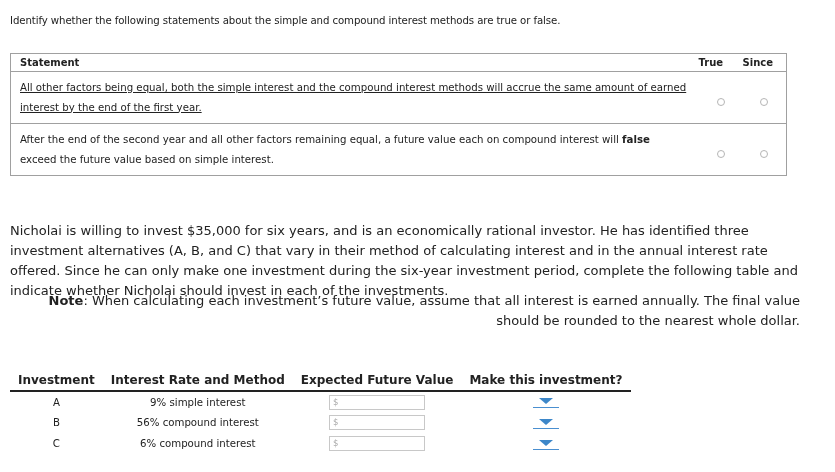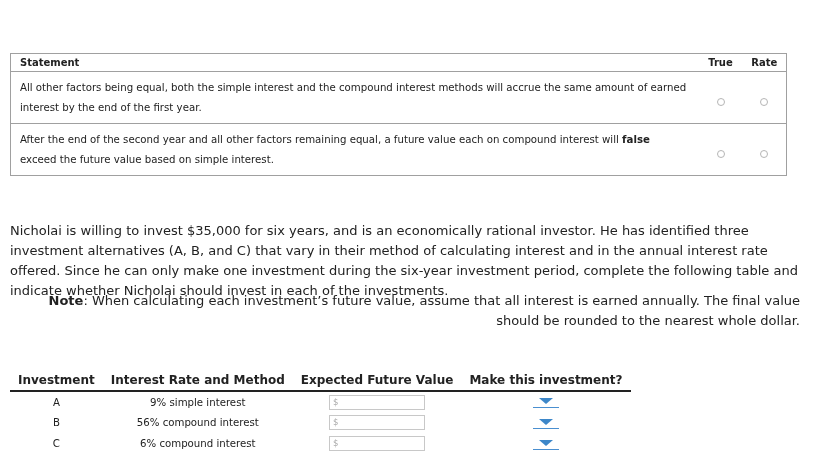--- a/index.html
+++ b/index.html
@@ -30,31 +30,31 @@
     border-bottom: 1px solid #a0a0a0;
     padding: 0;
   }
   .tf-table tr:last-child td { border-bottom: none; }
   .tf-table th {
     font-weight: bold; text-align: left;
     height: 18px;
     font-size: 10px;
   }
   .tf-table th.stmt-h { padding-left: 9px; }
-  .tf-table th.opt-h { text-align: center; width: 44px; }
+  .tf-table th.opt-h { width: 44px; }
   .tf-table td.stmt {
     padding: 6px 9px 6px 9px;
     line-height: 19.5px;
     vertical-align: top;
   }
   .tf-table td.opt {
     text-align: center; vertical-align: middle;
     width: 44px;
   }
-  .tf-table tr.r1 td { height: 48px; }
+  .tf-table tr.r1 td { height: 48px; text-decoration: underline; }
   .tf-table tr.r2 td { height: 49px; }
   .tf-table tr.r3 td { height: 29px; }
   .tf-table tr.r3 td.stmt { padding-top: 4px; padding-bottom: 4px; }
   .radio {
     display: inline-block;
     width: 8px; height: 8px;
     border: 1px solid #b5b5b5;
     border-radius: 50%;
     background: #fff;
     cursor: pointer;
@@ -123,27 +123,28 @@
     border-left: 7px solid transparent;
     border-right: 7px solid transparent;
     border-top: 6px solid #3d87c9;
   }
 </style>
 </head>
 <body>
 
 <div class="page">
 
+  <div class="intro">Identify whether the following statements about the simple and compound interest methods are true or false.</div>
 
   <table class="tf-table">
     <thead>
       <tr>
         <th class="stmt-h">Statement</th>
         <th class="opt-h">True</th>
-        <th class="opt-h">Rate</th>
+        <th class="opt-h">Since</th>
       </tr>
     </thead>
     <tbody>
       <tr class="r1">
         <td class="stmt">All other factors being equal, both the simple interest and the compound interest methods will accrue the same amount of earned interest by the end of the first year.</td>
         <td class="opt"><span class="radio"></span></td>
         <td class="opt"><span class="radio"></span></td>
       </tr>
       <tr class="r2">
         <td class="stmt"><span>After the end of the second year and all other factors remaining equal, a future value each on compound interest will </span><b>false</b><span> exceed the future value based on simple interest.</span></td>

